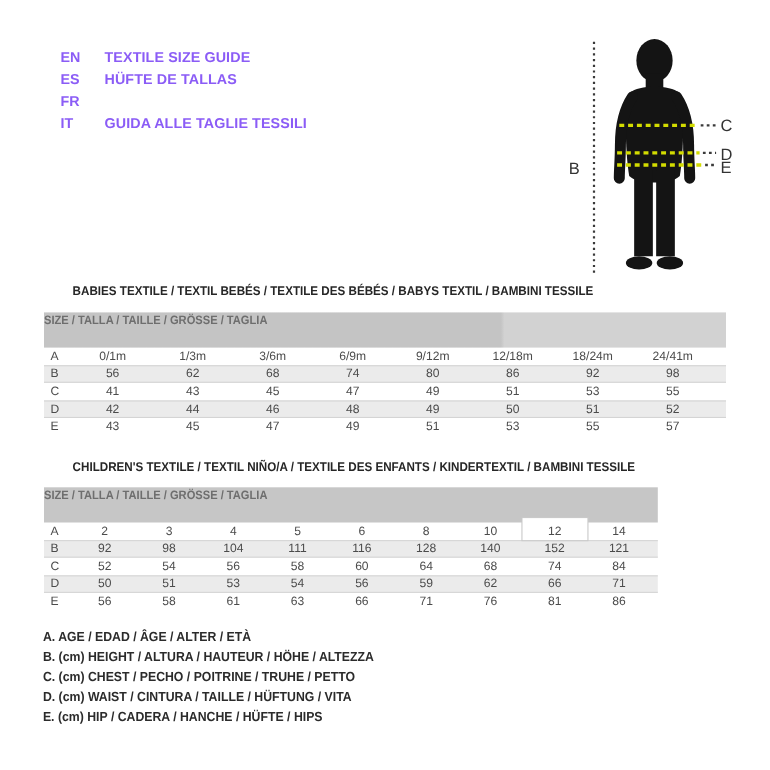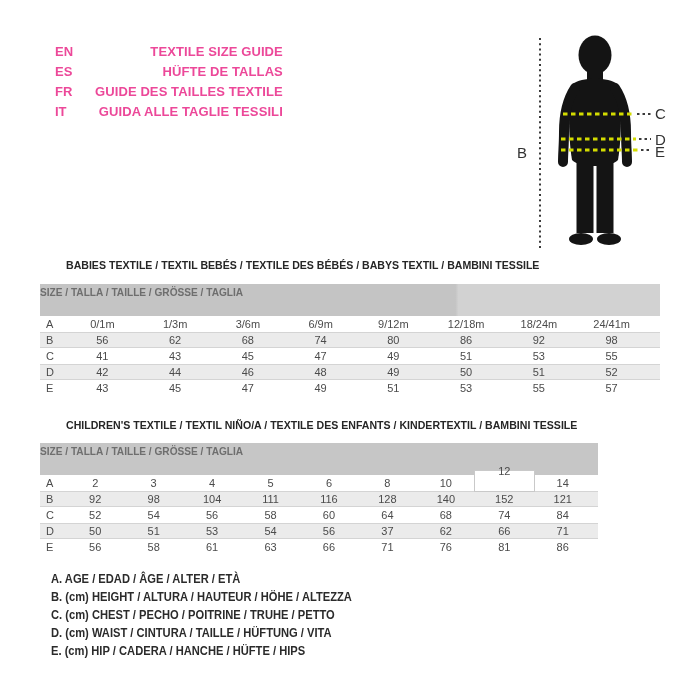--- a/index.html
+++ b/index.html
@@ -2,21 +2,21 @@
 <html><head>
 <meta charset="utf-8">
 <style>
   html,body{margin:0;padding:0;background:#fff;}
   #canvas{
     position:relative;width:700px;height:700px;background:#ffffff;overflow:hidden;
     font-family:"Liberation Sans", sans-serif;color:#333;
   }
   
   .lang-block{position:absolute;left:55px;top:42px;}
-  .lang-row{display:flex;line-height:20px;font-size:13px;font-weight:bold;color:#ec4899;justify-content:space-between;}
+  .lang-row{display:flex;line-height:20px;font-size:13px;font-weight:bold;color:#8b5cf6;}
   .lang-code{width:40px;}
   .lang-label{white-space:nowrap;letter-spacing:.1px;}
   
   .figure{position:absolute;left:513px;top:27px;width:170px;height:230px;}
   .figure svg{width:100%;height:100%;display:block;}
   .figure text{font-family:"Liberation Sans", sans-serif;font-size:15px;fill:#333;}
   
   .size-table{position:absolute;left:40px;}
   .t1{top:259px;width:620px;}
   .t2{top:419px;width:558px;}
@@ -28,43 +28,42 @@
     font-size:11px;font-weight:bold;padding-left:0;box-sizing:border-box;white-space:nowrap;}
   .t1 .header-bar{background:linear-gradient(90deg,#c4c4c4 0%,#c4c4c4 67%,#d2d2d2 67.5%,#d2d2d2 100%);}
   .header-bar .cond{display:inline-block;transform:scaleX(.92);transform-origin:left center;}
   .trow{display:flex;height:16px;line-height:16px;font-size:11px;color:#4b4b4b;box-sizing:border-box;}
   .t1 .trow{padding-right:12px;}
   .t2 .trow{padding-right:6px;}
   .trow.band{background:#ebebeb;border-top:1px solid #d4d4d4;border-bottom:1px solid #d4d4d4;height:16px;line-height:14px;}
   .rlabel{width:26px;padding-left:6px;box-sizing:border-box;flex:none;}
   .cell{flex:1;text-align:center;}
   .cell.boxed{background:#fff;box-shadow:0 0 0 1px #c9c9c9;height:20px;margin-top:-4px;
-    display:flex;align-items:flex-end;justify-content:center;padding-bottom:12px;box-sizing:border-box;}
-  
-  .legend{position:absolute;left:51px;top:570px;}
+    display:flex;align-items:flex-end;justify-content:center;padding-bottom:0px;box-sizing:border-box;}
+  
+  .legend{position:absolute;left:39px;top:570px;}
   .legend-line{font-size:12px;font-weight:bold;color:#2b2b2b;line-height:18px;white-space:nowrap;
     transform:scaleX(.93);transform-origin:left center;}
 </style>
 </head>
 <body>
 
 <div id="canvas">
 
   <div class="lang-block">
     <div class="lang-row">
       <span class="lang-code">EN</span>
       <span class="lang-label">TEXTILE SIZE GUIDE</span>
     </div>
     <div class="lang-row">
       <span class="lang-code">ES</span>
       <span class="lang-label">HÜFTE DE TALLAS</span>
     </div>
     <div class="lang-row">
       <span class="lang-code">FR</span>
-      <span class="lang-label">GUIDE DES TAILLES TEXTILE</span>
     </div>
     <div class="lang-row">
       <span class="lang-code">IT</span>
       <span class="lang-label">GUIDA ALLE TAGLIE TESSILI</span>
     </div>
   </div>
 
   <div class="figure">
     <svg viewBox="0 0 170 230">
 
@@ -209,21 +208,21 @@
           <div class="cell">74</div>
           <div class="cell">84</div>
         </div>
         <div class="trow band">
           <div class="rlabel">D</div>
           <div class="cell">50</div>
           <div class="cell">51</div>
           <div class="cell">53</div>
           <div class="cell">54</div>
           <div class="cell">56</div>
-          <div class="cell">37</div>
+          <div class="cell">59</div>
           <div class="cell">62</div>
           <div class="cell">66</div>
           <div class="cell">71</div>
         </div>
         <div class="trow">
           <div class="rlabel">E</div>
           <div class="cell">56</div>
           <div class="cell">58</div>
           <div class="cell">61</div>
           <div class="cell">63</div>

